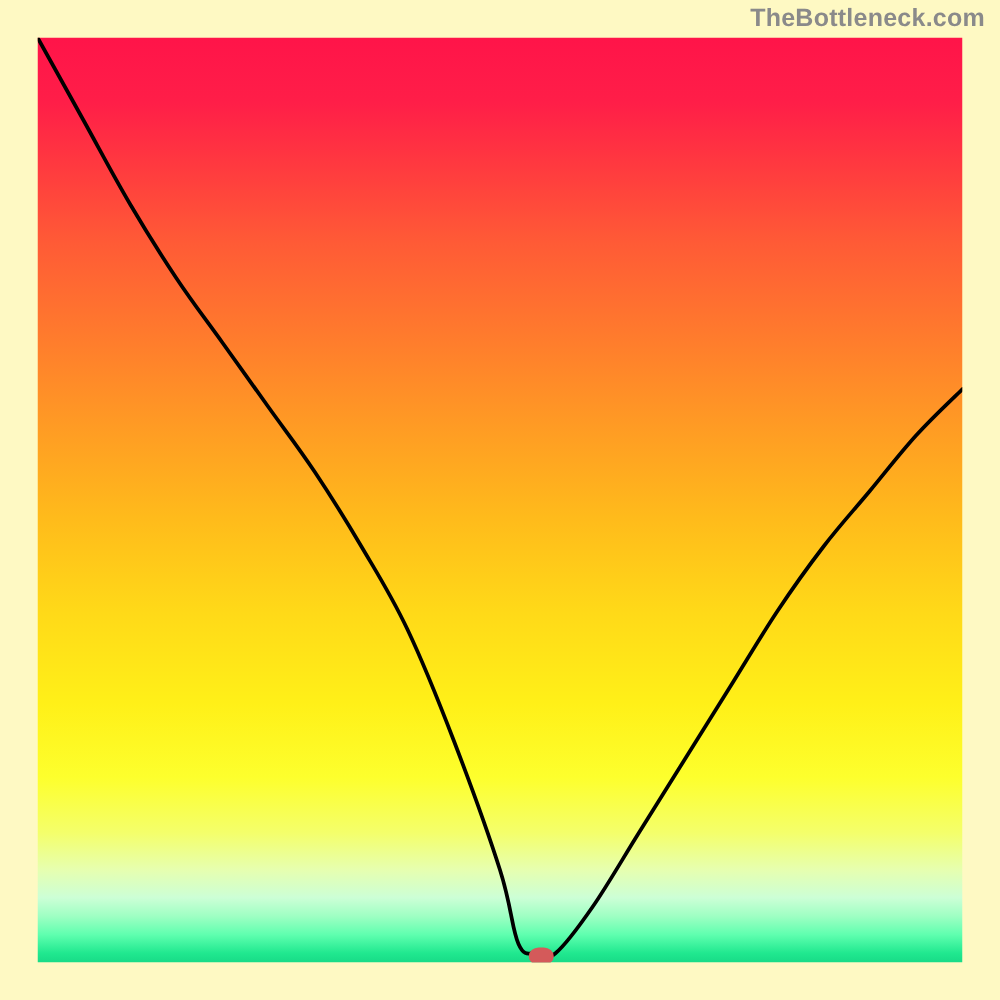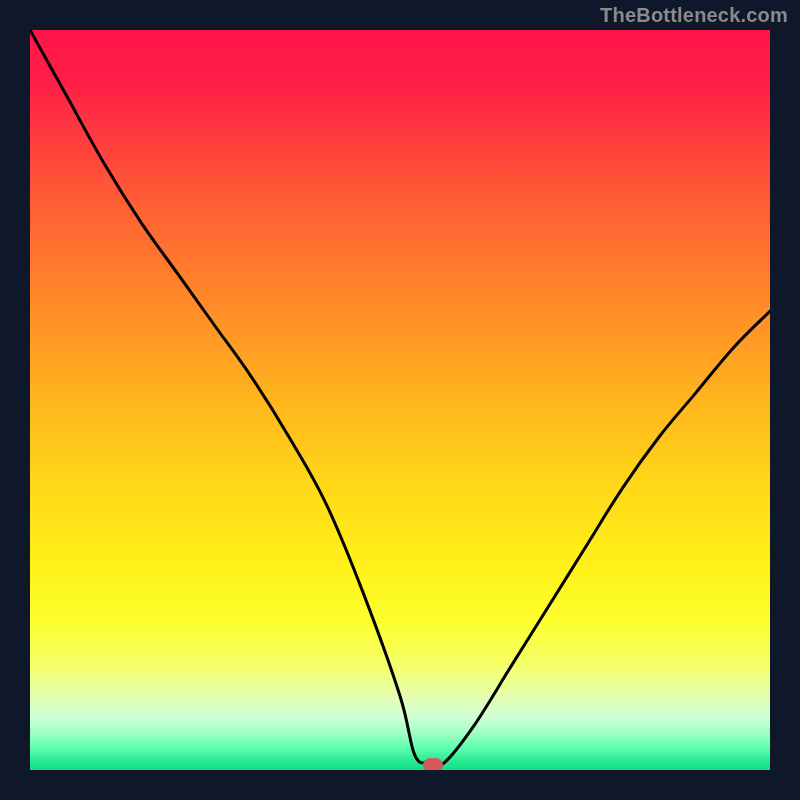--- a/index.html
+++ b/index.html
@@ -9,21 +9,21 @@
     height: 800px;
     background: #000000;
     overflow: hidden;
   }
   .frame {
     position: absolute;
     top: 0;
     left: 0;
     width: 800px;
     height: 800px;
-    background: #0f172a;
+    background: #fef9c3;
   }
   .plot-area {
     position: absolute;
     left: 30px;
     top: 30px;
     width: 740px;
     height: 740px;
     overflow: hidden;
   }
   .gradient-bg {

